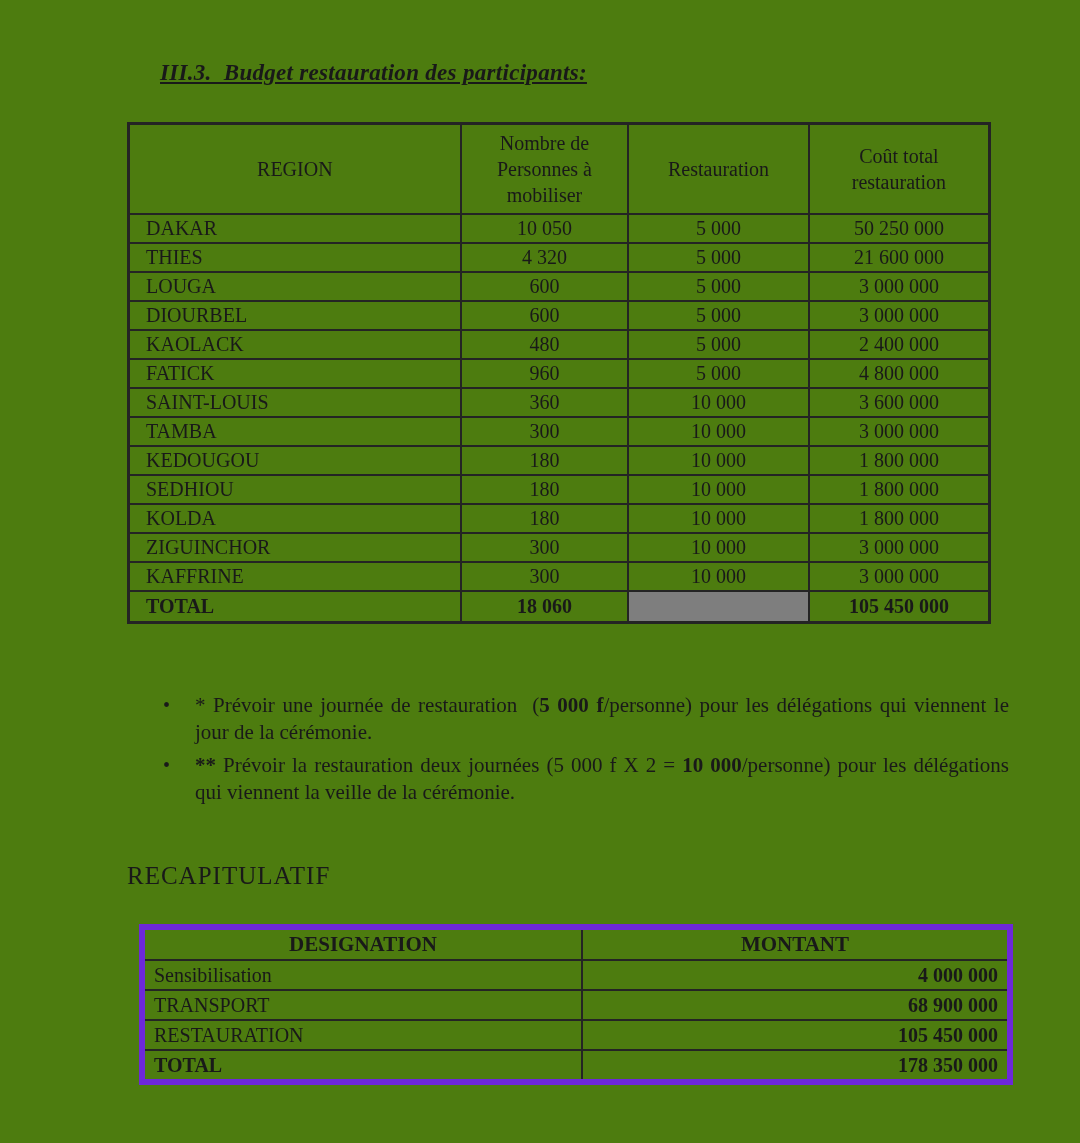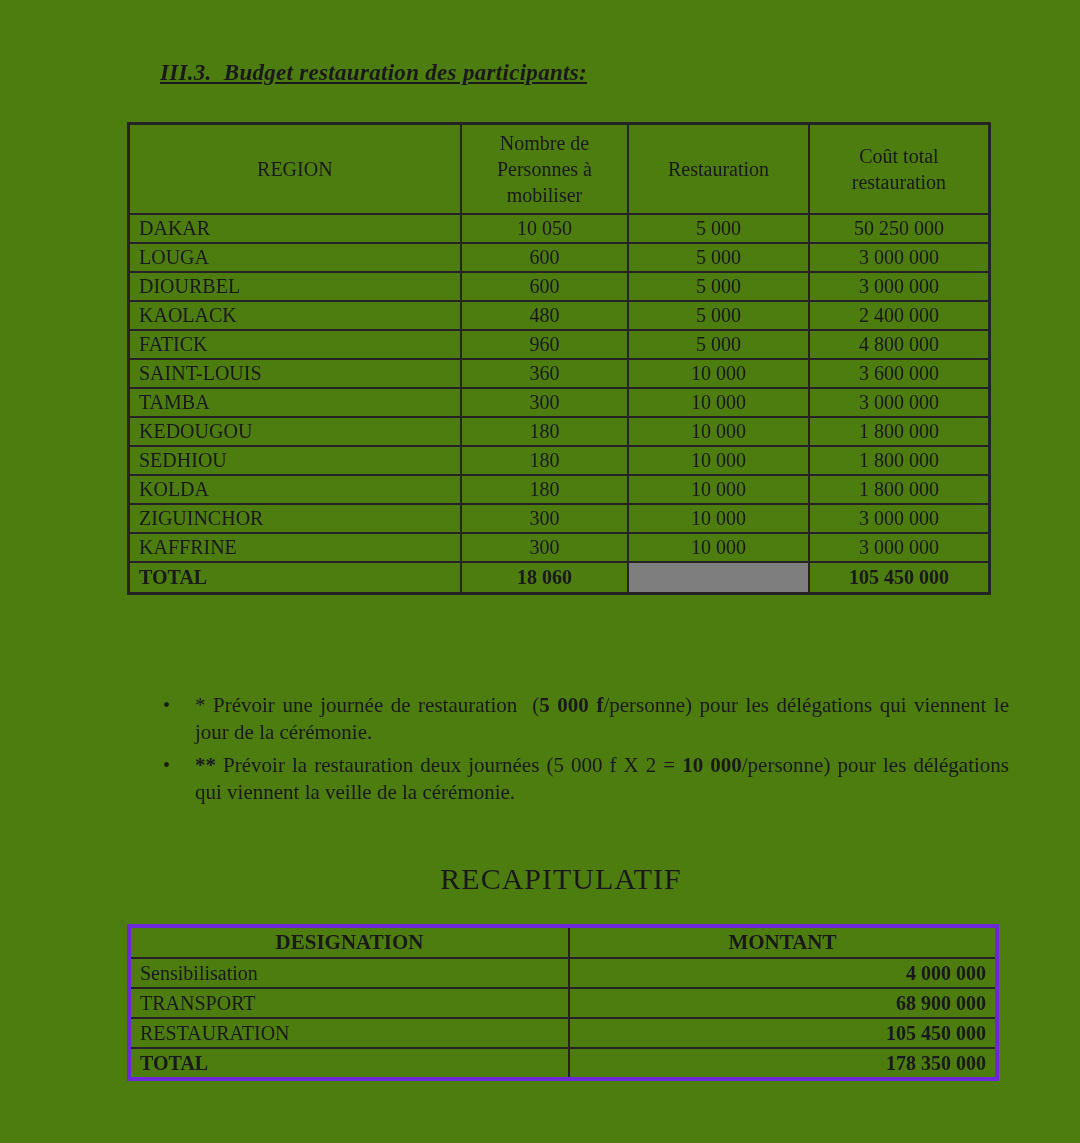--- a/index.html
+++ b/index.html
@@ -39,21 +39,21 @@
     font-size: 20px;
     font-weight: normal;
     text-align: center;
     vertical-align: middle;
     line-height: 1.3;
     padding: 0 14px;
   }
   .t1 td {
     height: 27px;
     font-size: 20px;
-    padding: 0 9px;
+    padding: 0 16px;
     vertical-align: middle;
     white-space: nowrap;
   }
   .t1 tr.total-row td { height: 29px; font-weight: bold; }
   .num { text-align: center; }
   .notes {
     position: absolute;
     left: 163px;
     top: 692px;
     width: 846px;
@@ -70,29 +70,28 @@
     flex: 1;
     text-align: justify;
     line-height: 1.27;
   }
   .note .note-text b { font-weight: bold; }
   .recap-title {
     position: absolute;
     left: 127px;
     top: 862px;
     width: 868px;
-    text-align: center;
-    font-size: 30px;
+    font-size: 25px;
     letter-spacing: 1px;
   }
   .t2 {
-    left: 127px;
+    left: 139px;
     top: 924px;
     width: 868px;
-    border: 4px solid #6d28d9;
+    border: 6px solid #6d28d9;
   }
   .t2 th, .t2 td { border: 2px solid #242424; overflow: hidden; }
   .t2 th {
     height: 27px;
     font-size: 21px;
     font-weight: bold;
     text-align: center;
     vertical-align: middle;
   }
   .t2 td {
@@ -128,20 +127,26 @@
       </tr>
     </thead>
     <tbody id="t1body">
         <tr>
           <td>DAKAR</td>
           <td class="num">10 050</td>
           <td class="num">5 000</td>
           <td class="num">50 250 000</td>
         </tr>
         <tr>
+          <td>THIES</td>
+          <td class="num">4 320</td>
+          <td class="num">5 000</td>
+          <td class="num">21 600 000</td>
+        </tr>
+        <tr>
           <td>LOUGA</td>
           <td class="num">600</td>
           <td class="num">5 000</td>
           <td class="num">3 000 000</td>
         </tr>
         <tr>
           <td>DIOURBEL</td>
           <td class="num">600</td>
           <td class="num">5 000</td>
           <td class="num">3 000 000</td>

